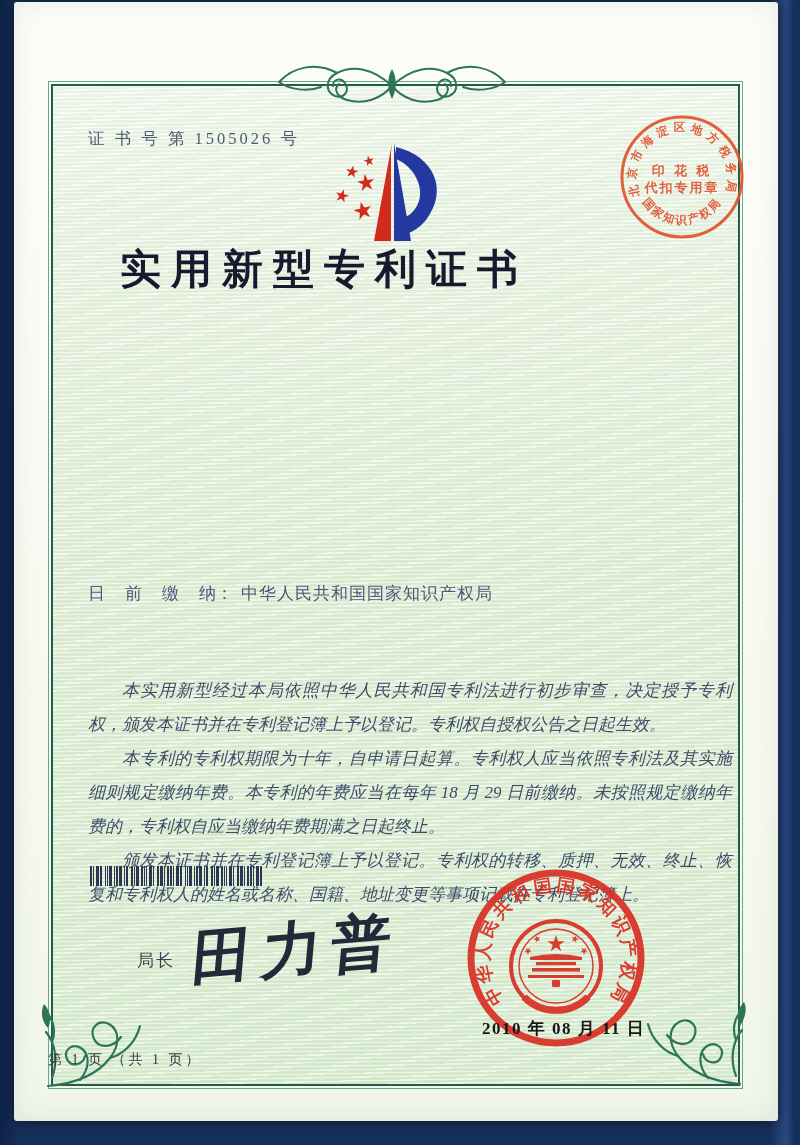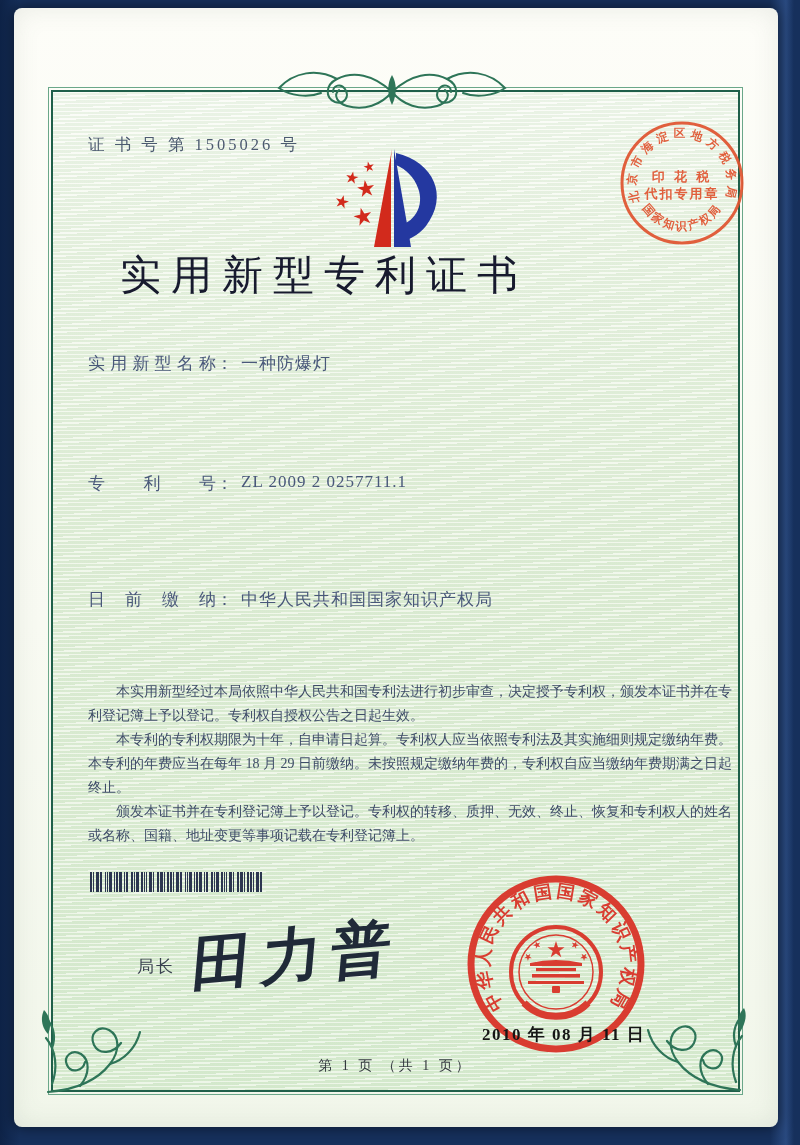--- a/index.html
+++ b/index.html
@@ -2,63 +2,63 @@
 <html><head>
 <meta charset="utf-8">
 <style>
   html,body{margin:0;padding:0;}
   body{
     width:800px;height:1145px;position:relative;overflow:hidden;
     background:linear-gradient(90deg,#0e2347 0,#16305c 20px,#16305c 770px,#2a4a80 786px,#16305c 794px,#16305c 800px);
     font-family:"Liberation Serif","DejaVu Serif",serif;
   }
   .paper{
-    position:absolute;left:14px;top:8px;width:764px;height:1119px;
+    position:absolute;left:14px;top:2px;width:764px;height:1119px;
     background:linear-gradient(180deg,#fdfdf8 0%,#f8faf2 55%,#f1f6ea 100%);
-    border-radius:8px;box-shadow:0 0 14px rgba(0,0,0,.55), inset 0 0 26px rgba(90,110,90,.12);
+    border-radius:3px;box-shadow:0 0 14px rgba(0,0,0,.55), inset 0 0 26px rgba(90,110,90,.12);
   }
   .frame{
     position:absolute;left:34px;top:79px;width:695px;height:1008px;
     border:1px solid #6aa789;box-sizing:border-box;
   }
   .frame-inner{
     position:absolute;inset:2px;border:2px solid #1f5f4a;
     background:linear-gradient(180deg,#f7faf2 0%,#eef5e6 16%,#e4f0da 50%,#ddeed4 100%);
   }
   .frame-inner::after{
     content:"";position:absolute;inset:0;pointer-events:none;
     background:repeating-linear-gradient(179deg,rgba(255,255,255,.55) 0 1.3px,rgba(150,198,152,.16) 1.3px 3.8px);
     opacity:.85;
   }
   .content{position:absolute;inset:0;z-index:3;}
   .certno{position:absolute;left:74px;top:126px;font-size:16.5px;letter-spacing:3px;color:#4c5a70;}
   .logo{position:absolute;left:308px;top:136px;width:140px;height:118px;}
   .stamp{position:absolute;left:588px;top:95px;width:160px;height:160px;opacity:.92;}
   .title{
     position:absolute;left:34px;top:240px;width:552px;text-align:center;
-    font-size:41px;font-weight:normal;letter-spacing:10px;color:#171a2e;
+    font-size:41px;font-weight:bold;letter-spacing:10px;color:#171a2e;
   }
   .row{position:absolute;left:74px;font-size:17px;color:#49587a;white-space:nowrap;}
   .row .lbl{display:inline-block;width:128px;text-align:justify;text-align-last:justify;vertical-align:top;}
   .row .col{display:inline-block;vertical-align:top;}
   .row .val{display:inline-block;margin-left:8px;vertical-align:top;letter-spacing:1px;}
-  .paras{position:absolute;left:74px;top:672px;width:644px;color:#3e4c68;font-size:14px;line-height:24px;text-align:justify;}
+  .paras{position:absolute;left:74px;top:672px;width:644px;color:#3e4c68;font-size:17px;line-height:34px;text-align:justify;font-style:italic;}
   .paras p{margin:0;text-indent:2em;}
   .barcode{position:absolute;left:76px;top:864px;width:244px;height:20px;font-size:0;}
   .barcode i{display:inline-block;height:100%;background:#2c3650;}
   .signer-title{position:absolute;left:123px;top:947px;font-size:17px;letter-spacing:2px;color:#39414f;}
   .signature{
     position:absolute;left:178px;top:886px;width:300px;height:140px;
     font-size:60px;font-weight:bold;color:#202a38;letter-spacing:10px;
     transform:rotate(-5deg) skewX(-10deg);transform-origin:left center;
     font-family:"DejaVu Serif","Liberation Serif",serif;line-height:140px;
   }
   .seal{position:absolute;left:436px;top:850px;width:212px;height:212px;opacity:.93;z-index:4;}
   .issue-date{position:absolute;left:468px;top:1015px;font-size:17px;letter-spacing:1.5px;color:#161616;z-index:5;font-weight:bold;}
-  .footer{position:absolute;left:34px;top:1049px;width:695px;text-align:center;font-size:14px;letter-spacing:3px;color:#33383f;}
+  .footer{position:absolute;left:34px;top:1049px;width:695px;text-align:left;font-size:14px;letter-spacing:3px;color:#33383f;}
   .ornament{position:absolute;z-index:2;}
   .orn-top{left:253px;top:57px;width:250px;height:54px;}
   .orn-bl{left:24px;top:980px;width:112px;height:112px;}
   .orn-br{left:624px;top:978px;width:112px;height:112px;transform:scaleX(-1);}
   svg text{font-family:"Liberation Serif","DejaVu Serif",serif;}
 </style>
 </head>
 <body>
 
 <div class="paper">
@@ -128,26 +128,20 @@
       <text x="0" y="-2" text-anchor="middle" font-size="13" letter-spacing="3" fill="#e0532f" font-weight="bold">印 花 税</text>
       <text x="0" y="15" text-anchor="middle" font-size="13" letter-spacing="2" fill="#e0532f" font-weight="bold">代扣专用章</text>
       <path id="stampBottom" d="M -36,30 A 47,47 0 0 0 36,30" fill="none"></path>
       <text font-size="11.5" letter-spacing="2" fill="#e0532f" font-weight="bold">
         <textPath href="#stampBottom" startOffset="50%" text-anchor="middle">国家知识产权局</textPath>
       </text>
     </svg>
 
     <div class="title">实用新型专利证书</div>
 
-    <div class="row" style="top:344px">
-      <span class="lbl">实用新型名称</span><span class="col">：</span><span class="val">一种防爆灯</span>
-    </div>
-    <div class="row" style="top:464px">
-      <span class="lbl">专利号</span><span class="col">：</span><span class="val">ZL 2009 2 0257711.1</span>
-    </div>
     <div class="row" style="top:580px">
       <span class="lbl">日前缴纳</span><span class="col">：</span><span class="val">中华人民共和国国家知识产权局</span>
     </div>
 
     <div class="paras">
       <p>本实用新型经过本局依照中华人民共和国专利法进行初步审查，决定授予专利权，颁发本证书并在专利登记簿上予以登记。专利权自授权公告之日起生效。</p>
       <p>本专利的专利权期限为十年，自申请日起算。专利权人应当依照专利法及其实施细则规定缴纳年费。本专利的年费应当在每年 18 月 29 日前缴纳。未按照规定缴纳年费的，专利权自应当缴纳年费期满之日起终止。</p>
       <p>颁发本证书并在专利登记簿上予以登记。专利权的转移、质押、无效、终止、恢复和专利权人的姓名或名称、国籍、地址变更等事项记载在专利登记簿上。</p>
     </div>
 

